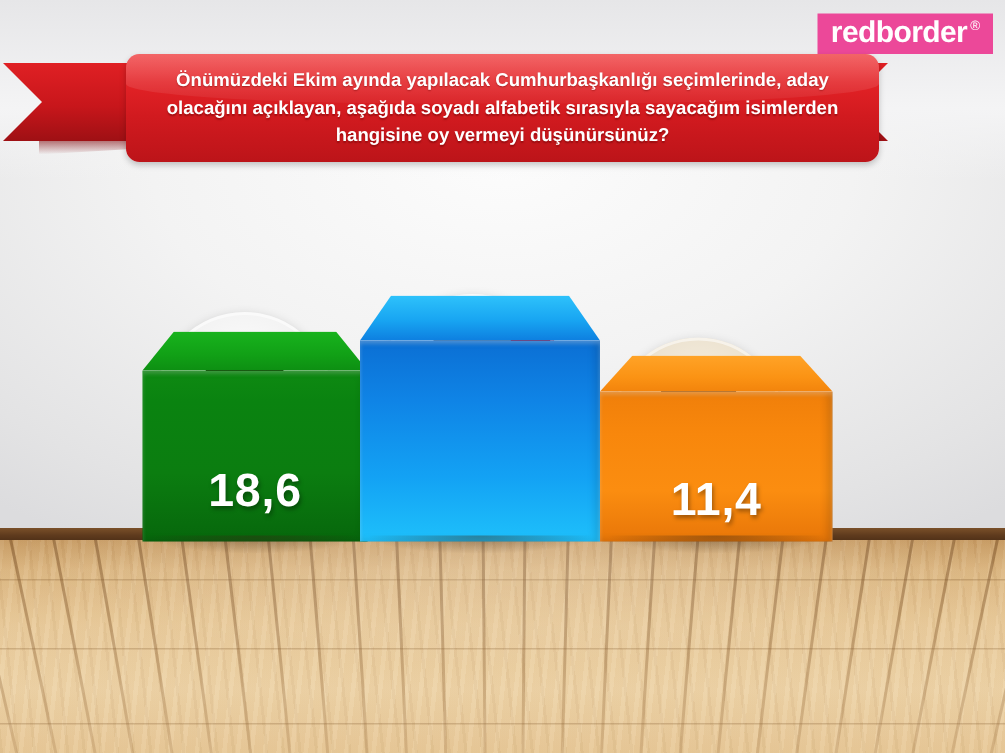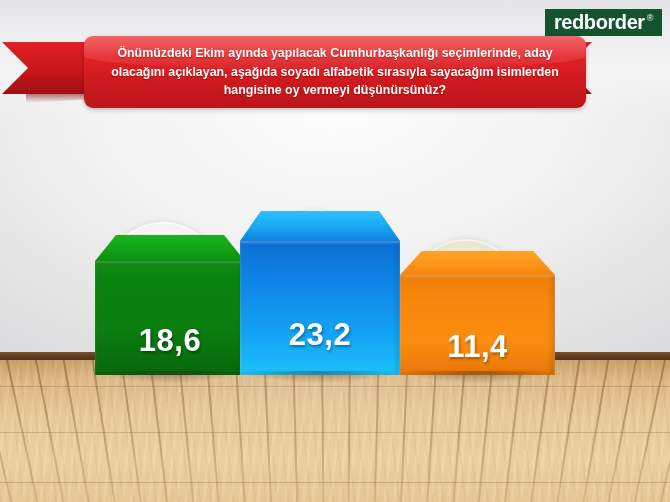--- a/index.html
+++ b/index.html
@@ -75,21 +75,21 @@
     left: 0; top: 0;
     width: 670px; height: 142px;
     background: radial-gradient(ellipse 460px 120px at 50% 0%, rgba(255,255,255,0.20) 0%, rgba(255,255,255,0) 70%);
   }
 
   
   .logo {
     position: absolute;
     right: 8px;
     top: 9px;
-    background: #14532d;
+    background: #ec4899;
     color: #ffffff;
     padding: 3px 9px 4px 9px;
     font-size: 20px;
     font-weight: bold;
     letter-spacing: -0.4px;
     line-height: 1;
     white-space: nowrap;
   }
   .logo .reg {
     font-size: 9px;
@@ -161,21 +161,21 @@
     line-height: 1.52;
     text-align: center;
     padding: 0 12px;
     text-shadow: 0 1px 1px rgba(100,0,0,0.45);
   }
 
   
   .podiums {
     position: absolute;
     left: 0;
-    top: 17px;
+    top: 3px;
     width: 670px;
     height: 418px;
   }
   .podium {
     position: absolute;
     bottom: 60px;
   }
   .podium-top {
     position: absolute;
     left: 0;
@@ -454,21 +454,20 @@
       <div class="p-shirt"></div>
       <div class="p-tie" style="background:linear-gradient(180deg,#e03034 0%,#b8141a 100%)"></div>
       <div class="p-head"></div>
       <div class="p-hair" style="background:linear-gradient(180deg,#a3a5a8 0%,#7d7f83 100%)"></div>
       <div class="p-ring"></div>
     </div>
 
     <div class="podium" id="podium-blue">
       <div class="podium-top"></div>
       <div class="podium-face"></div>
-      <div class="podium-value" style="top:76px">23,2</div>
       <div class="podium-shadow"></div>
     </div>
 
     <div class="portrait" id="portrait-right">
       <div class="portrait-bg" style="background:radial-gradient(circle at 50% 30%,#f6efe2 0%,#e8ddc8 55%,#cfc2a9 100%)"></div>
       <div class="p-suit"></div>
       <div class="p-shirt"></div>
       <div class="p-tie" style="background:linear-gradient(180deg,#6d2b41 0%,#46182a 100%)"></div>
       <div class="p-head"></div>
       <div class="p-hair" style="background:linear-gradient(180deg,#83807b 0%,#615f5b 100%)"></div>

